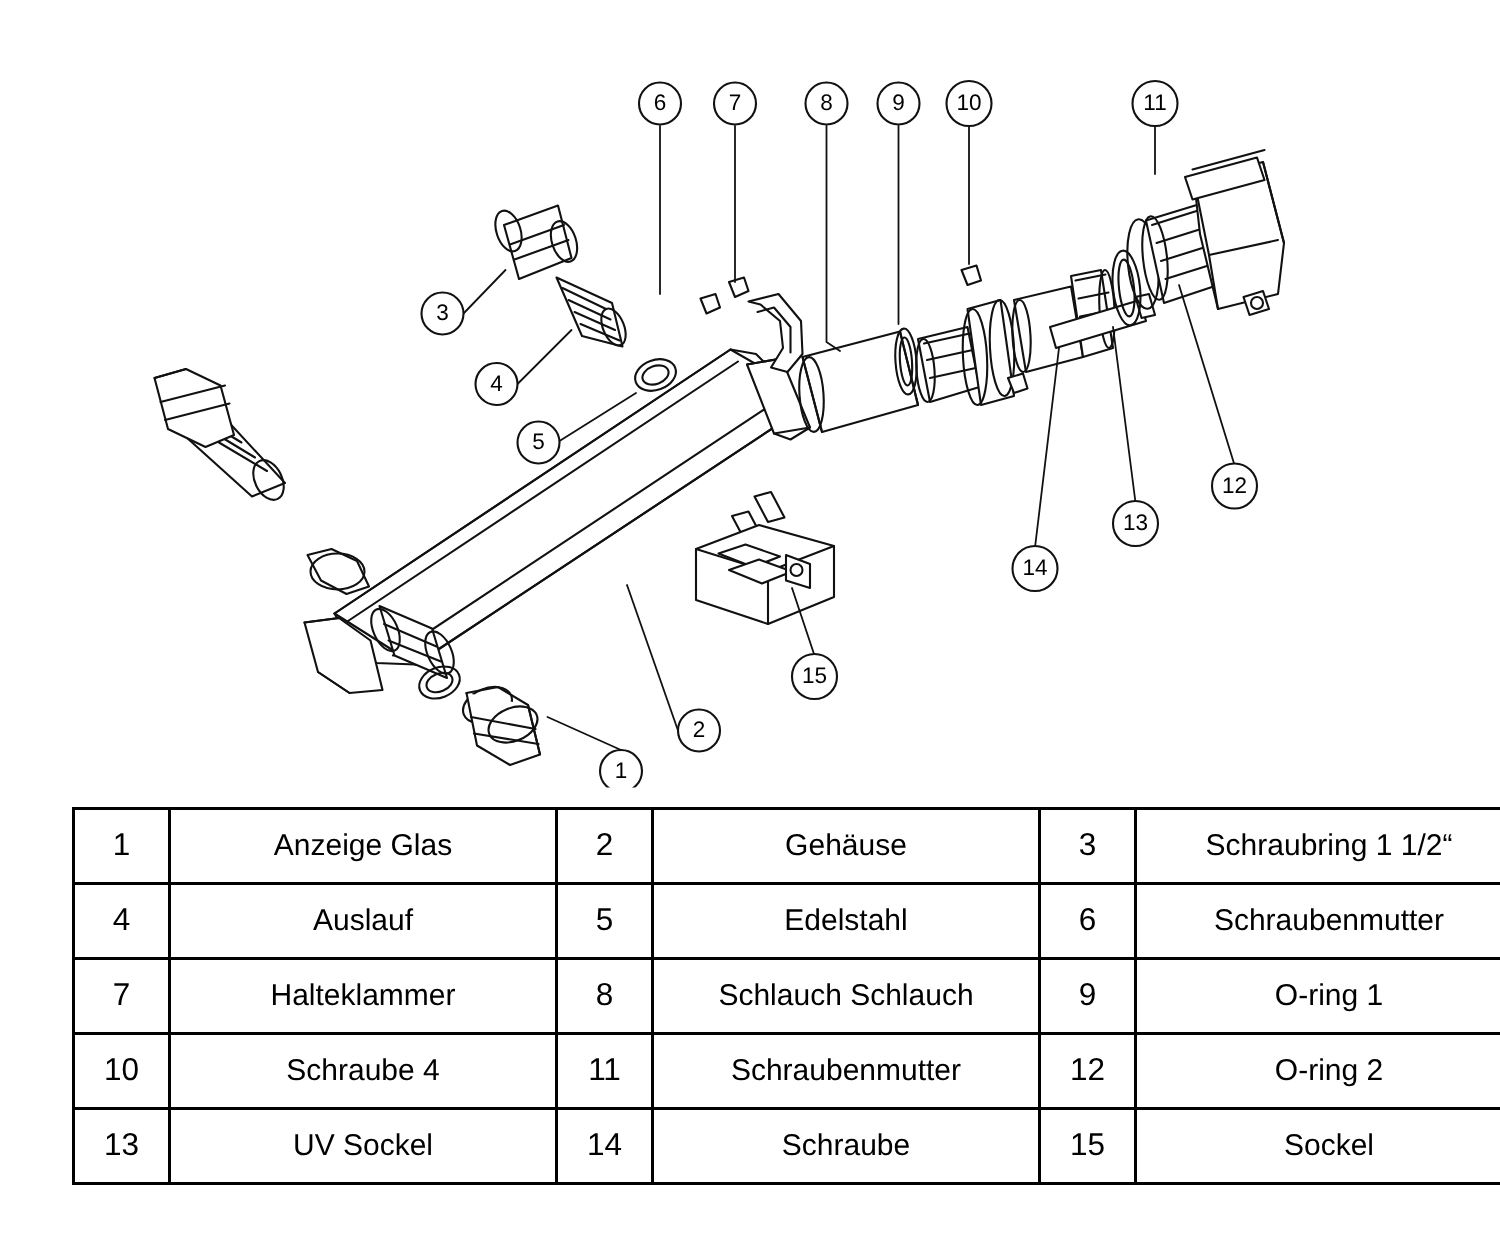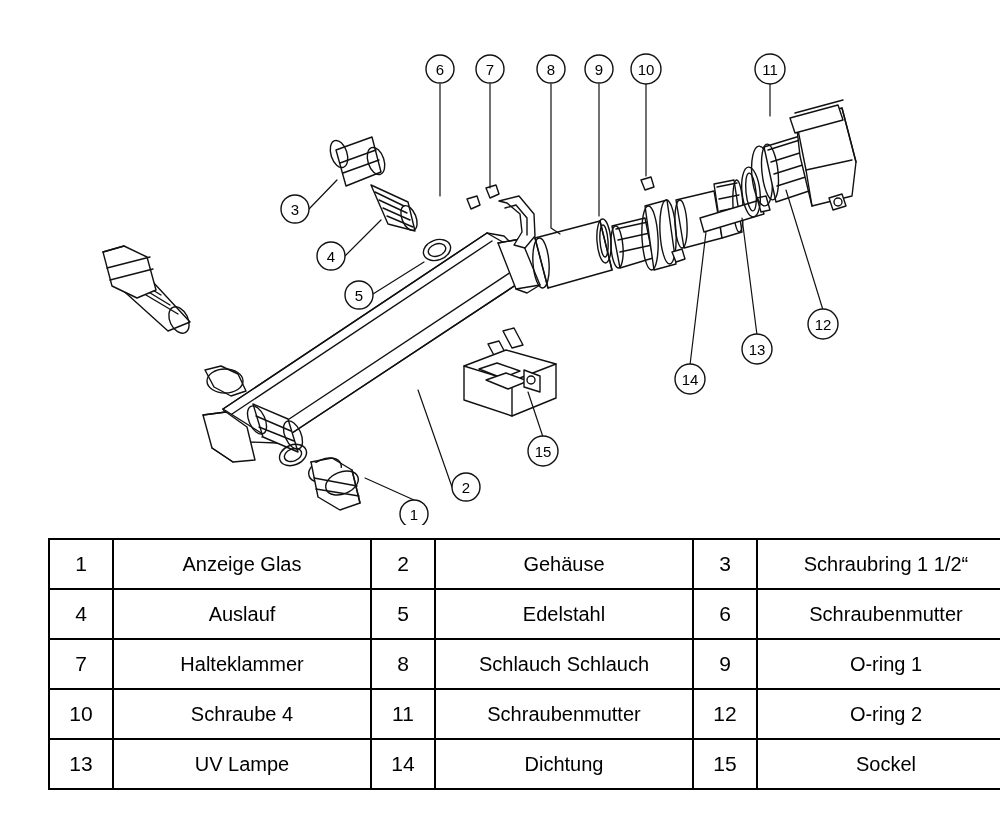--- a/index.html
+++ b/index.html
@@ -354,22 +354,22 @@
       <tr>
         <td class="num">10</td>
         <td class="label">Schraube 4</td>
         <td class="num">11</td>
         <td class="label">Schraubenmutter</td>
         <td class="num">12</td>
         <td class="label">O-ring 2</td>
       </tr>
       <tr>
         <td class="num">13</td>
-        <td class="label">UV Lampe</td>
+        <td class="label">UV Sockel</td>
         <td class="num">14</td>
-        <td class="label">Dichtung</td>
+        <td class="label">Schraube</td>
         <td class="num">15</td>
         <td class="label">Sockel</td>
       </tr>
     </tbody>
   </table>
 
 </div>
 
 </body></html>

